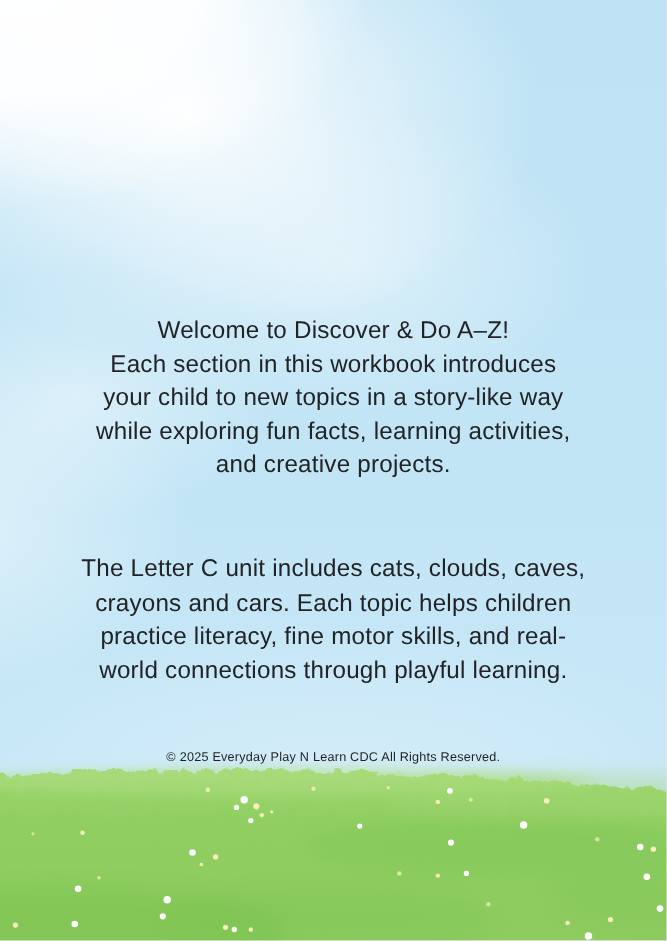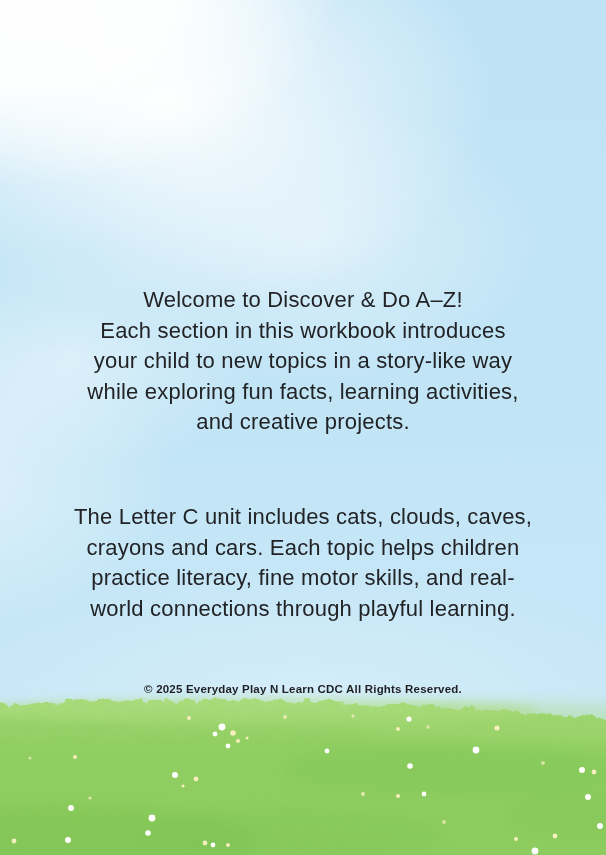--- a/index.html
+++ b/index.html
@@ -62,21 +62,21 @@
     color: #222326;
   }
   .par-welcome { top: 285px; }
   .par-unit    { top: 502px; }
   .copyright {
     position: absolute;
     left: 0; right: 0;
     top: 681px;
     font-size: 11.5px;
     line-height: 16px;
-    font-weight: 700;
+    font-weight: 400;
     letter-spacing: .2px;
     color: #1f2023;
   }
 </style>
 </head>
 <body>
 
 <div class="page">
 
   <div class="sky"></div>

